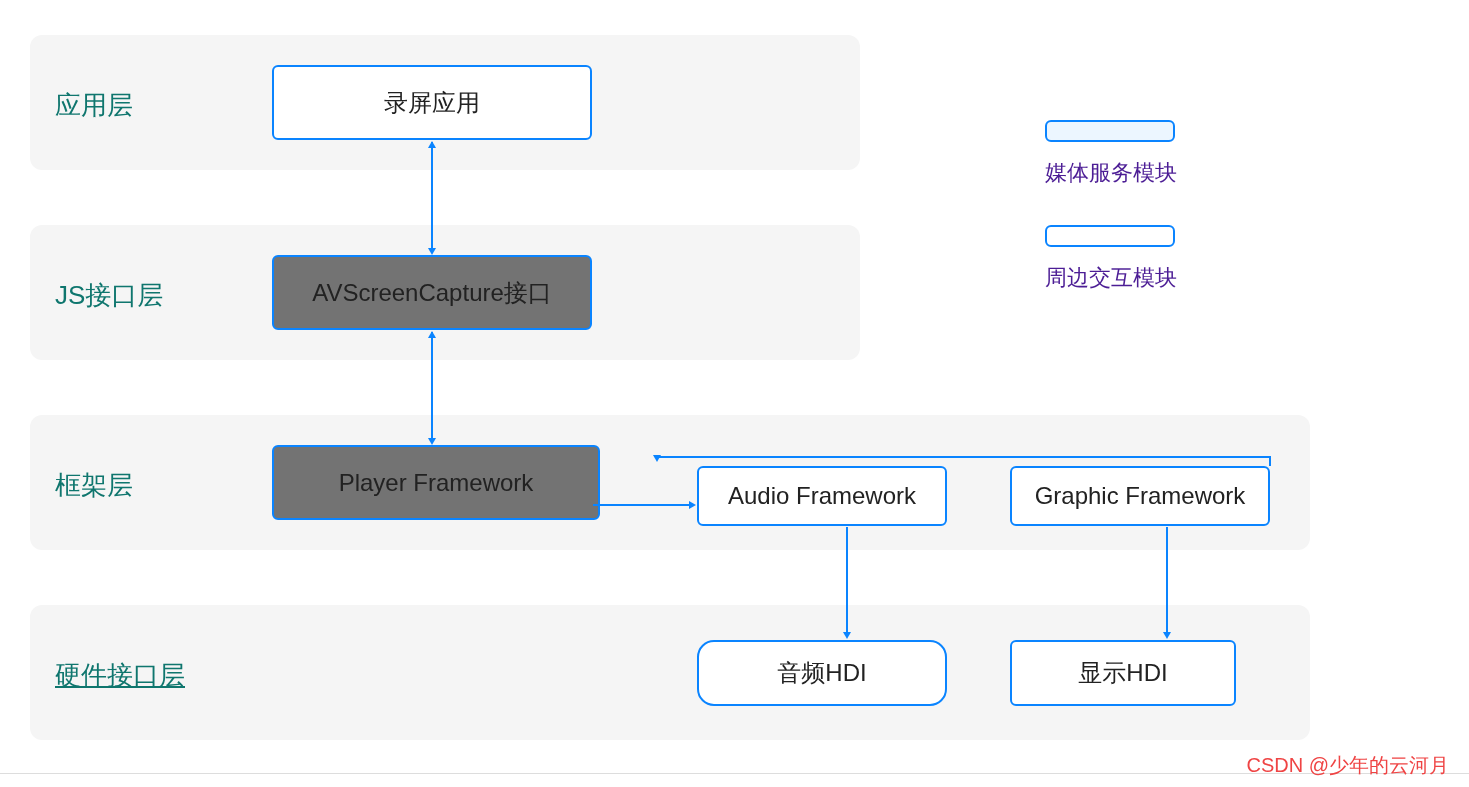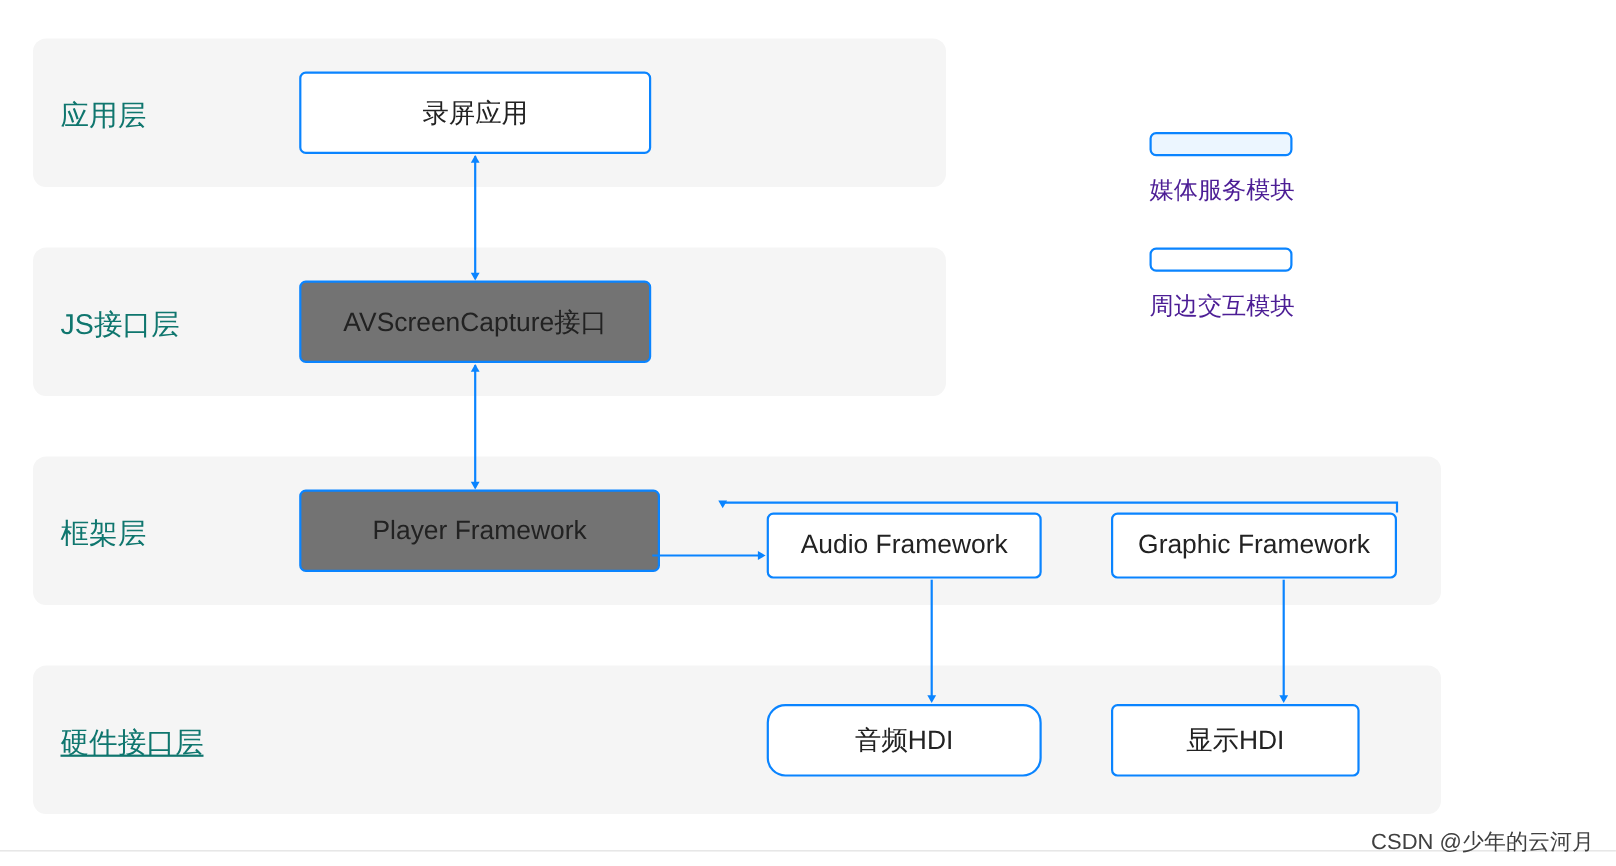--- a/index.html
+++ b/index.html
@@ -52,21 +52,21 @@
     position: absolute;
     left: 0; top: 0;
     width: 1469px;
     height: 787px;
     pointer-events: none;
   }
   .watermark {
     position: absolute;
     right: 20px;
     bottom: 8px;
-    color: #404040;
+    color: #ef4444;
     font-size: 20px;
   }
   .bottom-divider {
     position: absolute;
     left: 0;
     width: 100%;
     height: 1px;
     background: #ddd;
   }
 </style>

